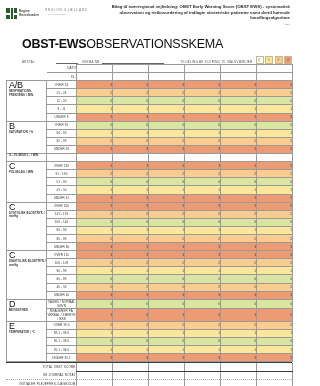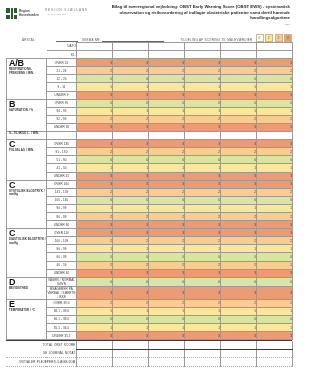--- a/index.html
+++ b/index.html
@@ -44,21 +44,21 @@
   .legend{display:flex;gap:1.5px;}
   .legend i{width:6px;height:6px;display:block;font-size:3px;line-height:6px;text-align:center;color:#6b5a20;}
 
   
   table.ews{border-collapse:collapse;table-layout:fixed;width:286px;margin-left:0;}
   table.ews td{border:.4px solid #9a9a9a;padding:0;font-size:3px;height:7.1px;color:#333;}
   .c-lbl{width:40px;}
   .c-rng{width:30px;}
   col.c-data{width:36px;}
 
-  .sect-name{font-size:9px;font-weight:bold;line-height:9px;padding-left:2px;letter-spacing:-.3px;color:#111;}
+  .sect-name{font-size:9px;font-weight:normal;line-height:9px;padding-left:2px;letter-spacing:-.3px;color:#111;}
   .sect-sub{font-size:2.8px;font-weight:bold;line-height:3.4px;padding-left:2px;color:#333;letter-spacing:.1px;}
   .lblcell{vertical-align:top;padding-top:1px;}
   .rng{text-align:center;font-size:2.8px;color:#333;letter-spacing:.1px;}
   .rowlabel-r{text-align:right;padding-right:2px;font-size:3px;letter-spacing:.2px;color:#333;}
   .score{text-align:right;padding-right:2px;font-size:2.8px;color:#6b5c33;}
 
   .sep-top td{border-top:1.4px solid #5e5247;}
   .sep-bot td{border-bottom:1.4px solid #5e5247;}
 
   .footlab{text-align:right;padding-right:3px;font-size:3px;letter-spacing:.2px;color:#333;}
@@ -91,20 +91,23 @@
         <div class="sj-name">REGION SJÆLLAND</div>
         <div class="sj-sub">...vi er til for dig</div>
       </div>
     </div>
     <div class="hdr-title">
       <span>Bilag til tværregional vejledning: OBST Early Warning Score (OBST EWS) - systematisk observation og risikovurdering af indlagte obstetriske patienter samt dertil hørende handlingsalgoritme</span>
       <span class="lbl">1/BIL</span>
     </div>
   </div>
 
+  <div class="doctitle">
+    <b>OBST-EWS</b><span>OBSERVATIONSSKEMA</span>
+  </div>
 
   <div class="meta">
     <span class="m1">ÅRSTAL:</span>
     <span class="rule"></span>
     <span class="m2">SKEMA NR:</span>
     <span class="rule2"></span>
     <span class="spacer"></span>
     <span class="m3">TILDELING AF SCORING TIL MÅLEVÆRDIER</span>
     <span class="legend" id="legend-boxes">
         <i style="background: rgb(255, 255, 255); border: 0.4px solid rgb(201, 185, 138);">0</i>

